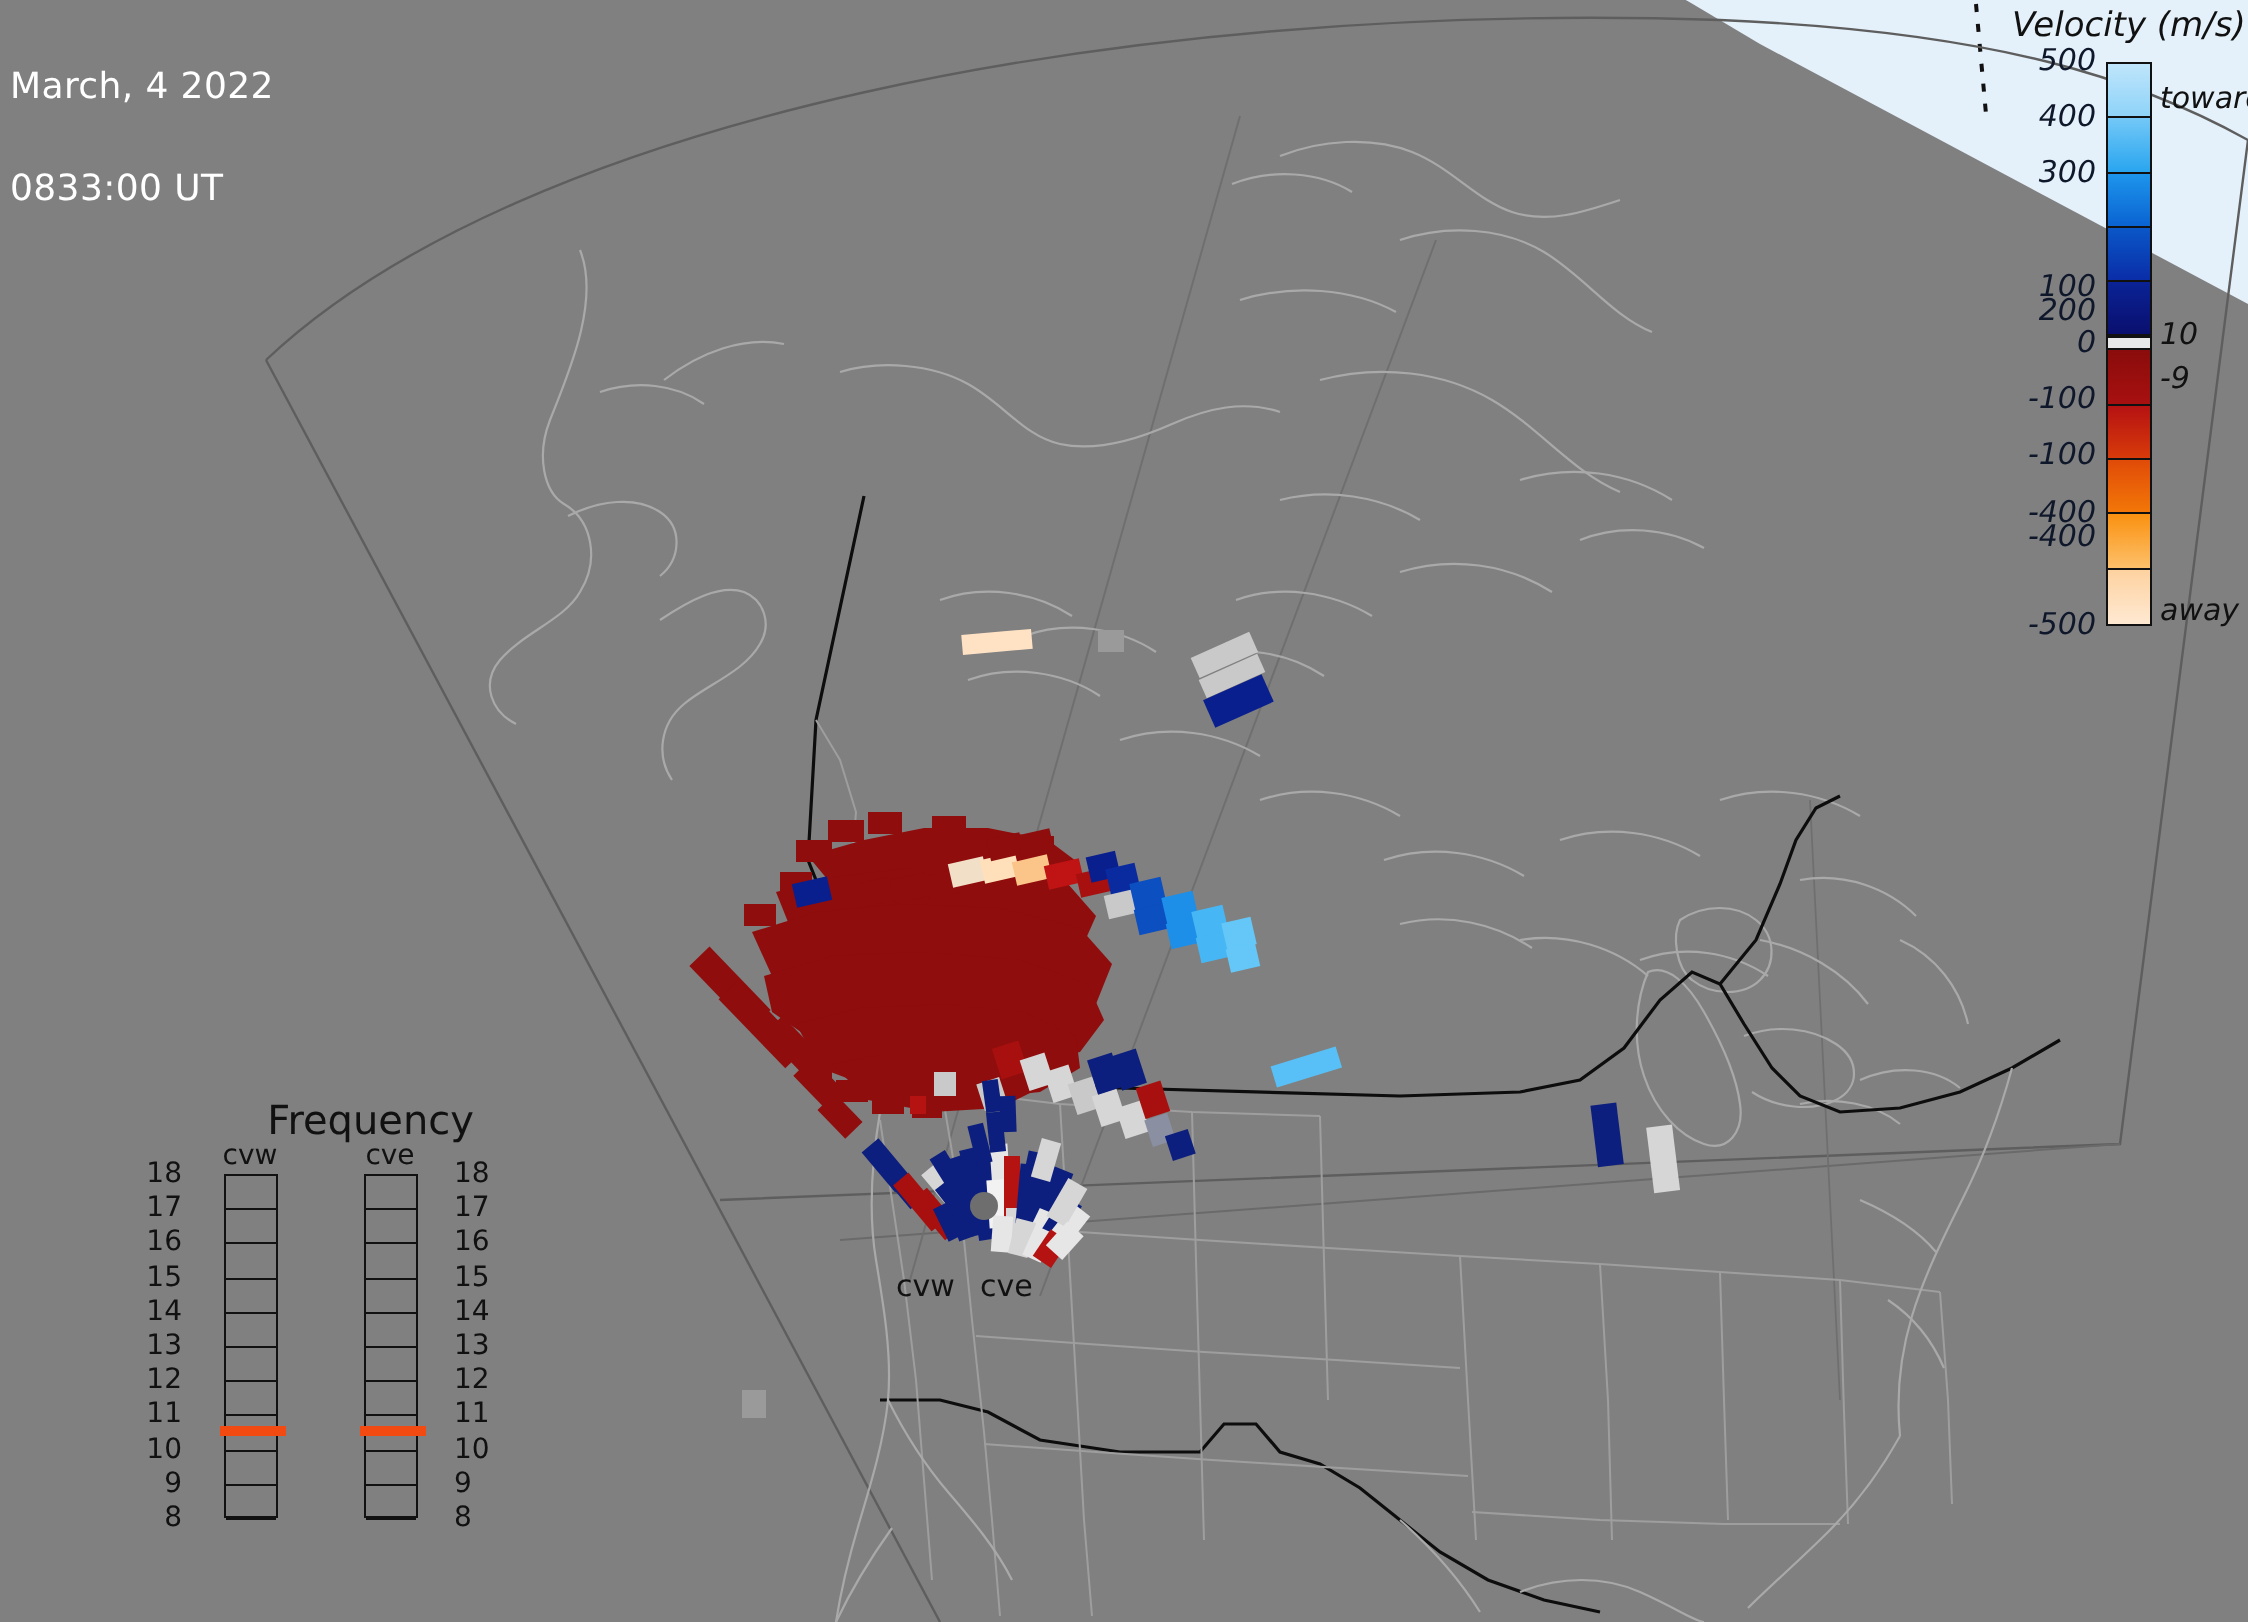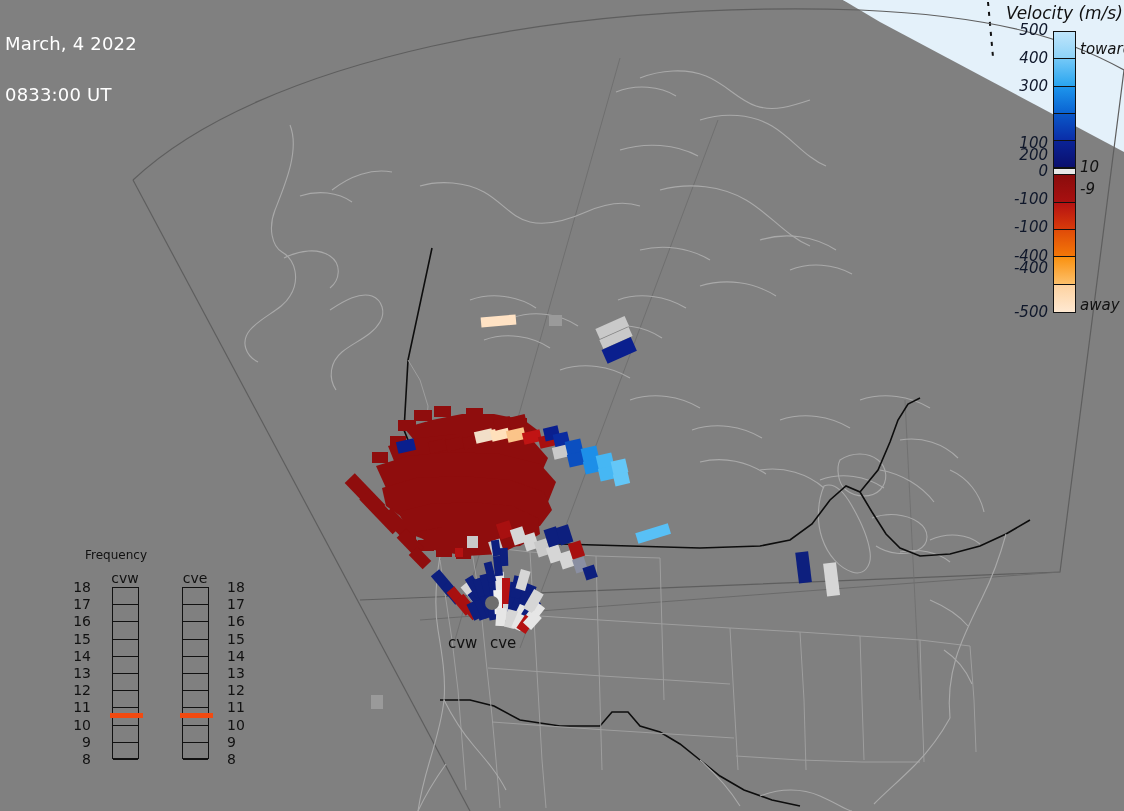--- a/index.html
+++ b/index.html
@@ -25,22 +25,22 @@
   #cbar .band:last-child{border-bottom:none;}
   #cbar .zeroband{height:7px;background:#e8e8e8;border-top:1px solid #111;
                   border-bottom:1px solid #111;}
   .cb-tick{position:absolute;right:76px;font-size:15px;color:#0f172a;
            text-align:right;white-space:nowrap;}
   .cb-side{position:absolute;left:120px;font-size:15px;color:#111;
            white-space:nowrap;}
 
   
   #freq-panel{position:absolute;left:85px;top:548px;width:152px;height:252px;}
-  #freq-title{position:absolute;left:0;top:0;width:152px;text-align:left;
-              font-size:12px;color:#111;}
+  #freq-title{position:absolute;left:0;top:0;width:152px;text-align:right;
+              font-size:20px;color:#111;}
   .freq-col{position:absolute;top:22px;width:60px;}
   .freq-col .fc-label{text-align:center;font-size:14px;color:#111;height:17px;}
   .freq-bar{position:relative;margin:0 auto;width:27px;height:172px;
             border:1px solid #111;box-sizing:border-box;}
   .freq-bar .seg{border-bottom:1px solid #111;box-sizing:border-box;}
   .freq-bar .seg:last-child{border-bottom:none;}
   .freq-mark{position:absolute;left:-3px;width:33px;height:5px;}
   .freq-scale{position:absolute;top:39px;font-size:14px;color:#111;
               line-height:1;width:22px;}
   .freq-scale span{position:absolute;display:block;width:22px;}

